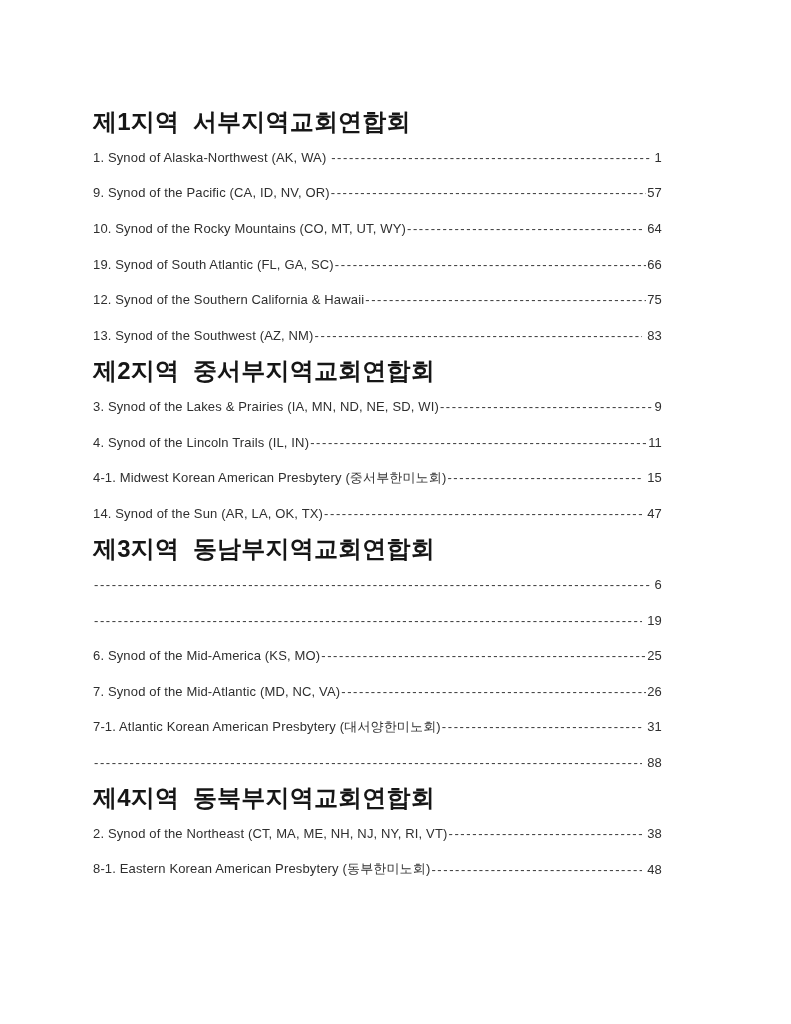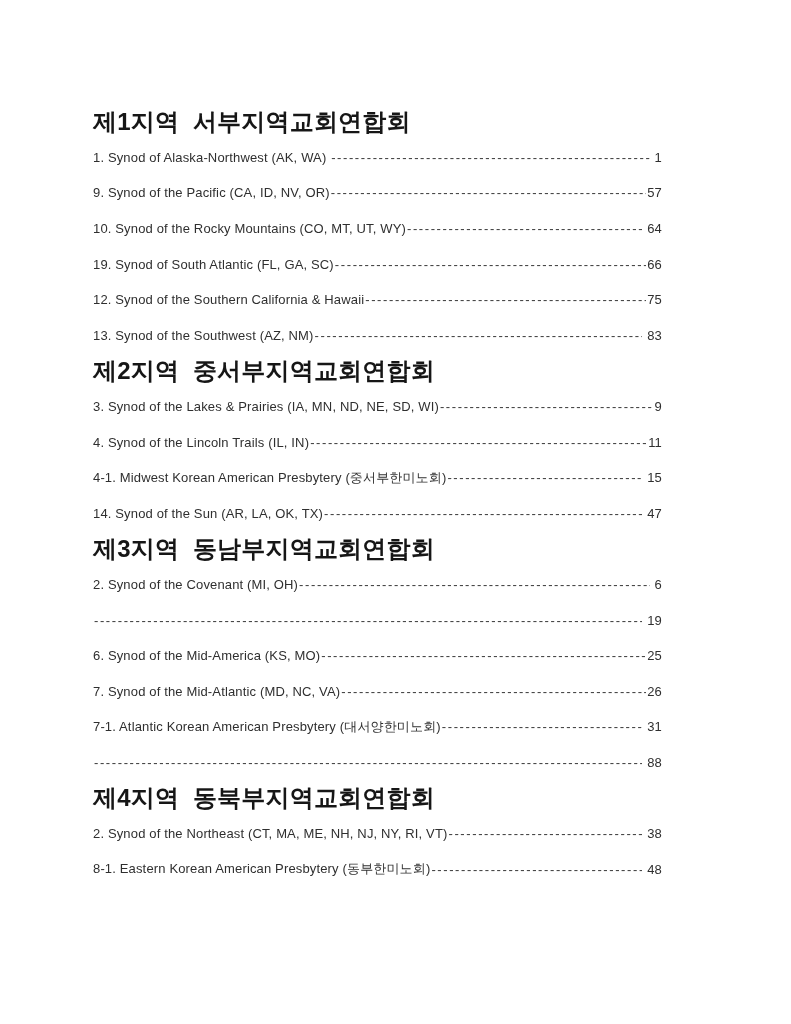--- a/index.html
+++ b/index.html
@@ -126,21 +126,20 @@
     <div class="row entry">
       <span class="label">14. Synod of the Sun (AR, LA, OK, TX)</span>
       <span class="leader">--------------------------------------------------------------------------------------------------------------------------------------------------------------------------------------------------------</span>
       <span class="pagenum"> 47</span>
     </div>
 
     <div class="row">
       <h2 class="section-heading">제3지역  동남부지역교회연합회</h2>
     </div>
     <div class="row entry">
-      <span class="label">2. Synod of the Covenant (MI, OH)</span>
       <span class="leader">--------------------------------------------------------------------------------------------------------------------------------------------------------------------------------------------------------</span>
       <span class="pagenum"> 6</span>
     </div>
     <div class="row entry">
       <span class="leader">--------------------------------------------------------------------------------------------------------------------------------------------------------------------------------------------------------</span>
       <span class="pagenum"> 19</span>
     </div>
     <div class="row entry">
       <span class="label">6. Synod of the Mid-America (KS, MO)</span>
       <span class="leader">--------------------------------------------------------------------------------------------------------------------------------------------------------------------------------------------------------</span>

